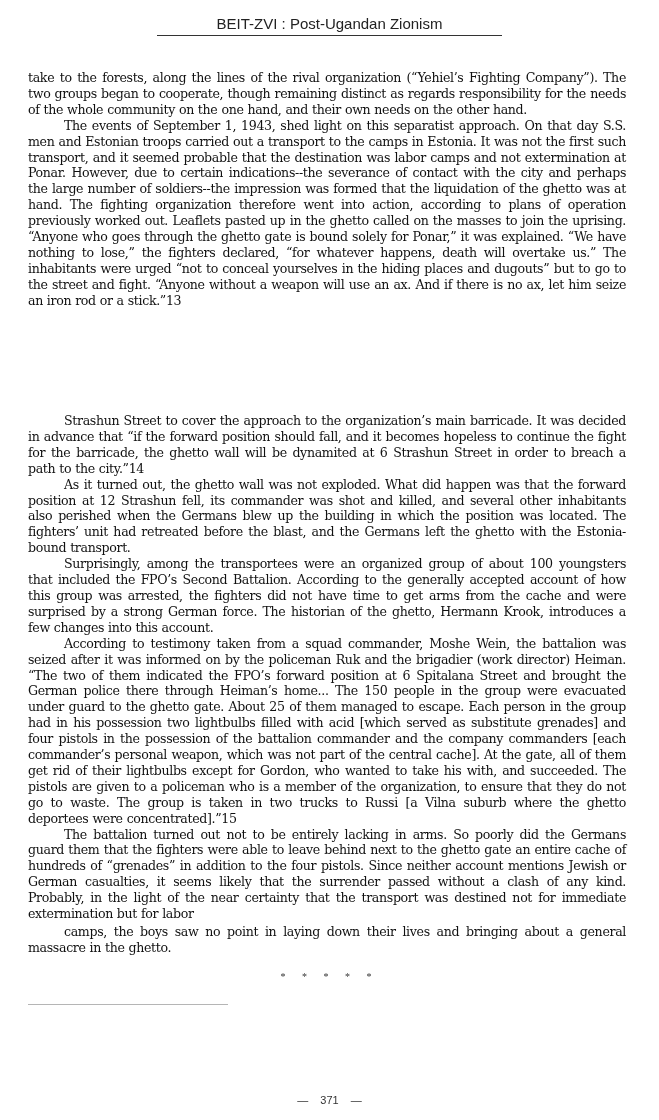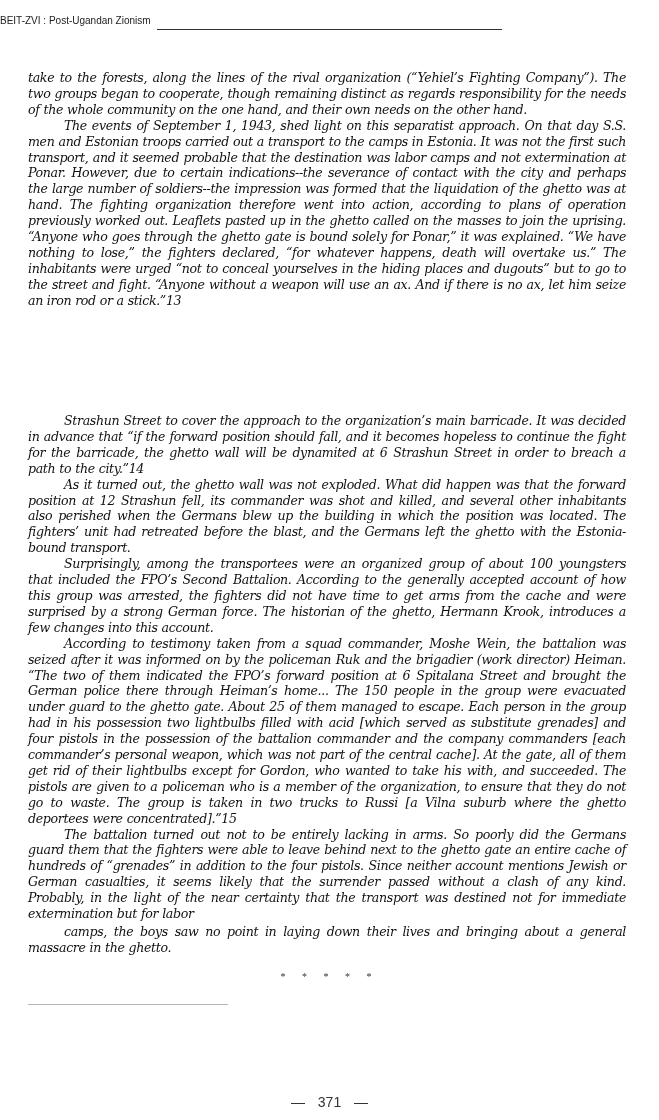--- a/index.html
+++ b/index.html
@@ -12,23 +12,23 @@
       height: 1120px;
       position: relative;
       overflow: hidden;
       color: #111111;
     }
     .running-head {
       position: absolute;
       top: 15px;
       left: 0;
       width: 659px;
-      text-align: left;
+      text-align: center;
       font-family: "Liberation Sans", sans-serif;
-      font-size: 10px;
+      font-size: 15px;
       color: #222;
     }
     .running-head .rule {
       width: 345px;
       height: 1px;
       background: #333;
       margin: 3px auto 0 auto;
     }
     .body-text {
       position: absolute;
@@ -38,21 +38,20 @@
       font-size: 12.6px;
       line-height: 15.9px;
       text-align: justify;
       color: #111;
       letter-spacing: -0.35px;
       word-spacing: 0.3px;
     }
     .body-text p {
       margin: 0;
       text-indent: 36px;
-      font-style: italic;
     }
     .body-text p.noindent {
       text-indent: 0;
     }
     #block1 { top: 70px; }
     #block2 { top: 413px; }
     #block3 { top: 924px; }
     .stars {
       position: absolute;
       top: 971px;
@@ -83,21 +82,21 @@
       color: #111;
     }
     .footnotes div { margin: 0; }
     .folio {
       position: absolute;
       top: 1094px;
       left: 0;
       width: 659px;
       text-align: center;
       font-family: "Liberation Sans", sans-serif;
-      font-size: 14px;
+      font-size: 11px;
       color: #333;
     }
     .folio .dash { display: inline-block; margin: 0 9px; }
   </style>
 </head>
 <body>
 
 <div class="running-head">
   <div>BEIT-ZVI : Post-Ugandan Zionism</div>
   <div class="rule"></div>

